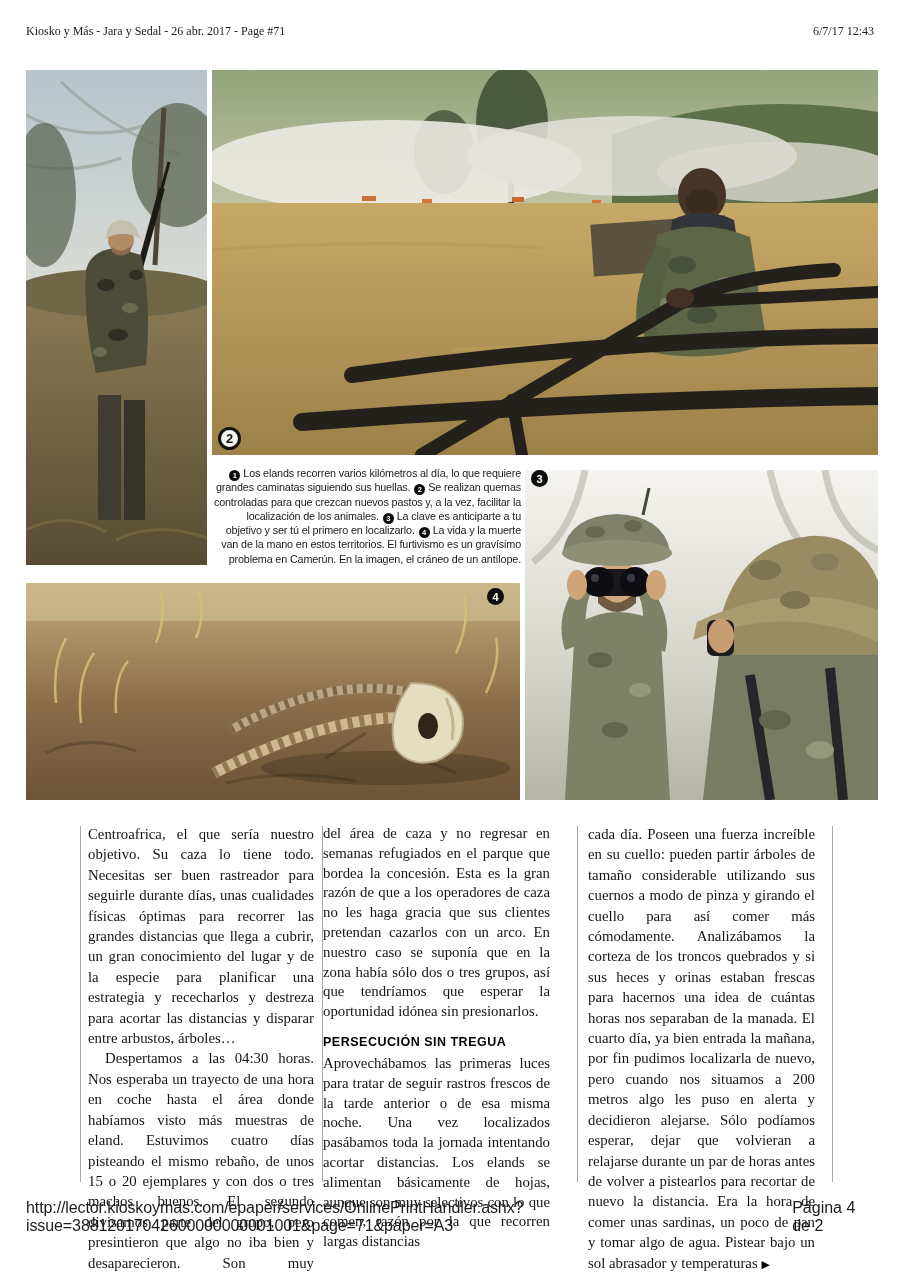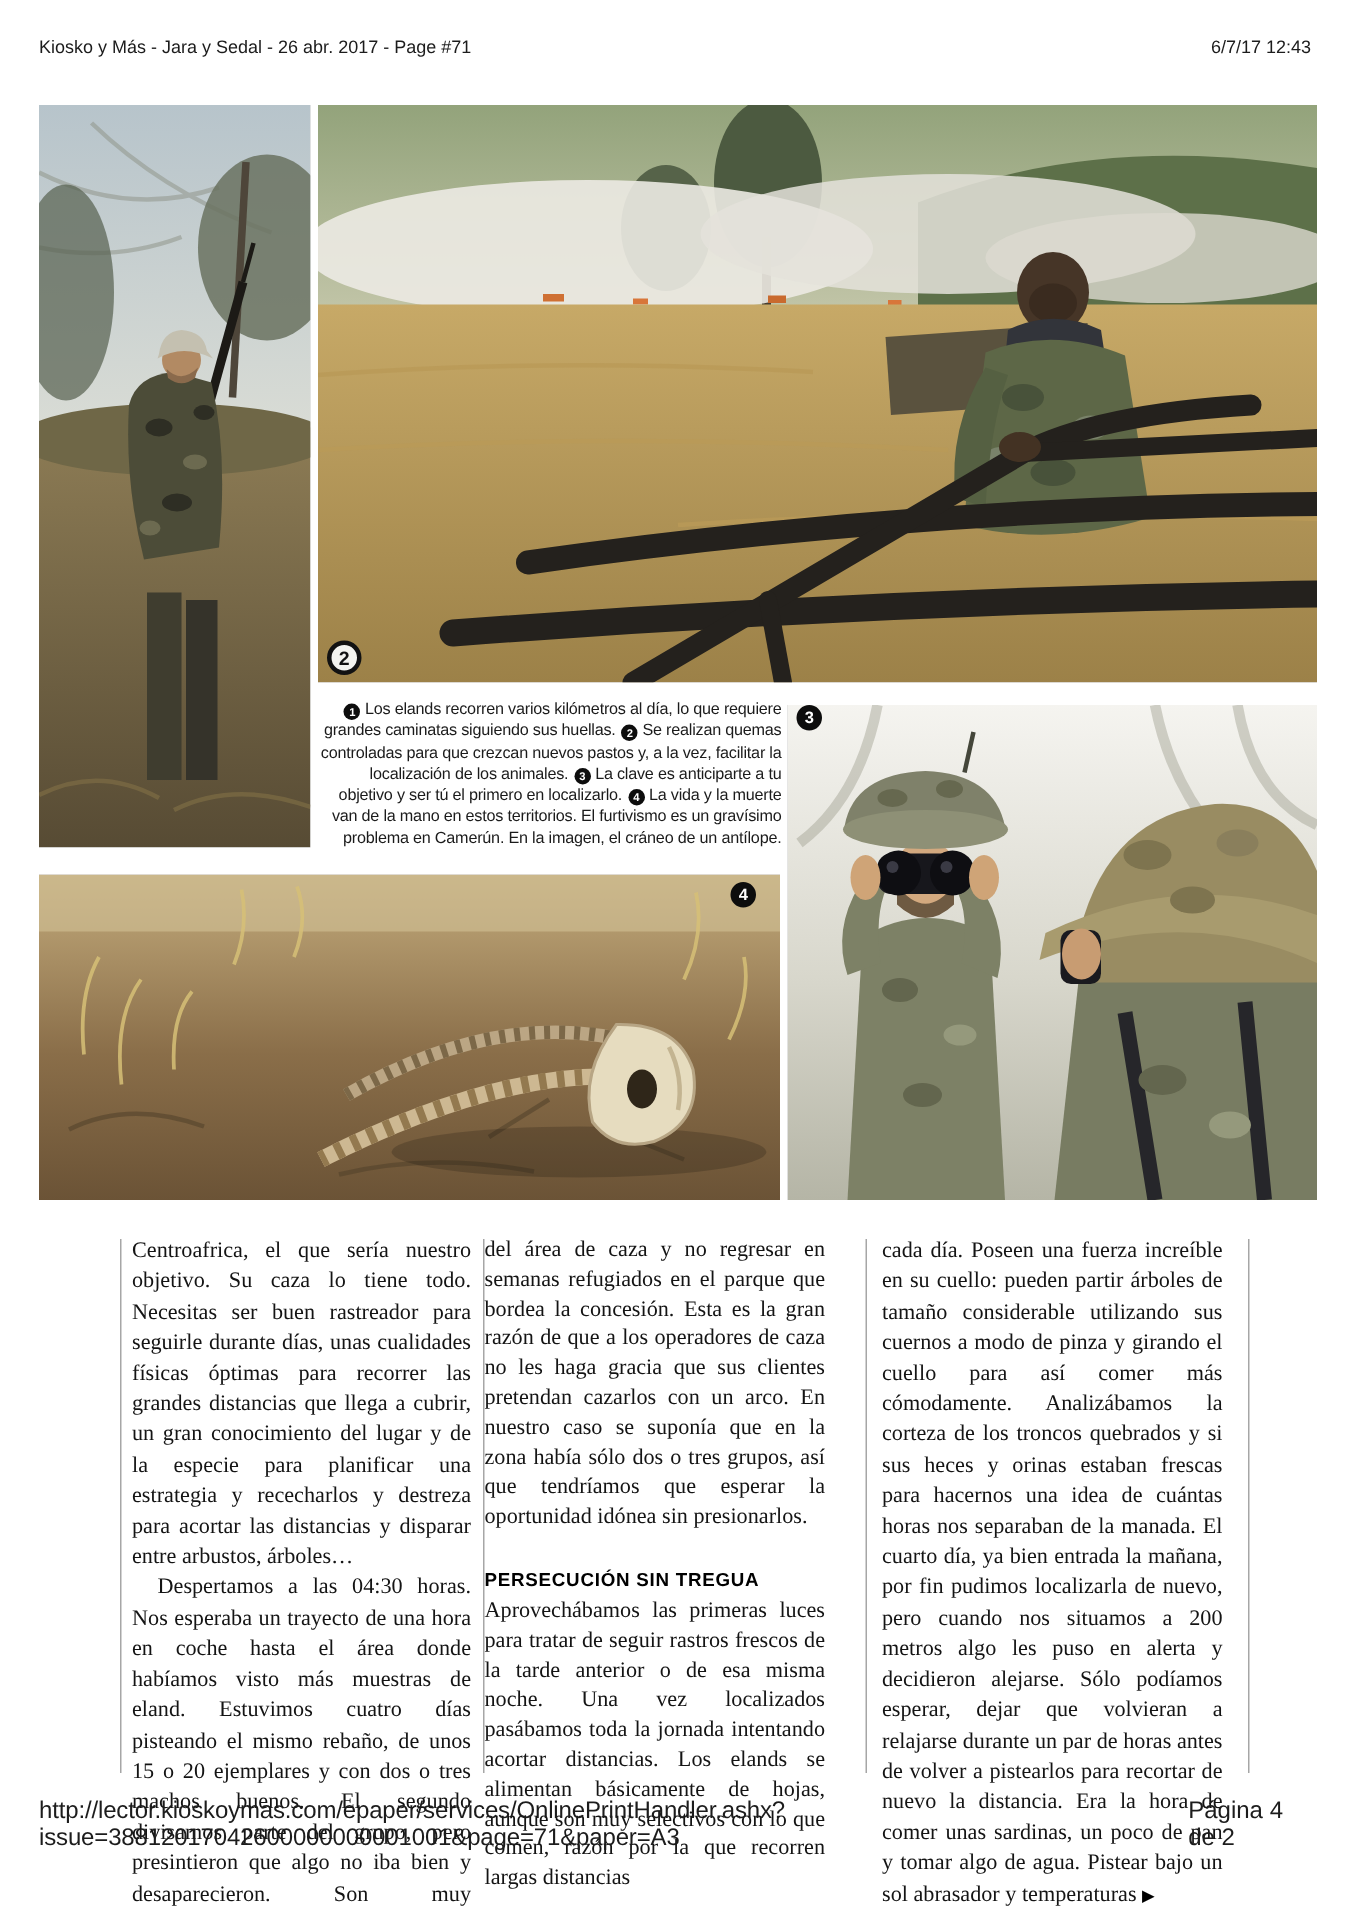--- a/index.html
+++ b/index.html
@@ -1,21 +1,21 @@
 <!DOCTYPE html>
 <html><head>
 <meta charset="utf-8">
 <style>
   html,body{margin:0;padding:0;background:#fff;}
   .page{position:relative;width:900px;height:1272px;background:#fff;overflow:hidden;
         font-family:"Liberation Sans",sans-serif;color:#1a1a1a;}
 
   
   .hdr{position:absolute;top:24px;left:26px;right:26px;display:flex;
-       justify-content:space-between;font-size:12px;color:#1c1c1c;}
+       justify-content:space-between;font-size:12px;color:#1c1c1c;font-family:Liberation Serif, serif;}
   .ftr{position:absolute;top:1199px;left:26px;right:26px;display:flex;
        justify-content:space-between;font-size:16px;color:#1c1c1c;}
   .ftr .url{letter-spacing:-0.1px;}
 
   
   .photo{position:absolute;overflow:hidden;background:#ccc;}
   .photo svg{display:block;width:100%;height:100%;}
   .photo-left{left:26px;top:70px;width:181px;height:495px;}
   .photo-main{left:212px;top:70px;width:666px;height:385px;}
   .photo-binos{left:525px;top:470px;width:353px;height:330px;}
@@ -40,21 +40,21 @@
       justify-content:center;margin:0 3px 0 1px;position:relative;top:1px;}
 
   
   .col{position:absolute;top:824px;font-family:"Liberation Serif",serif;
       font-size:14.8px;line-height:20.4px;color:#141414;text-align:justify;}
   .col1{left:88px;width:226px;}
   .col2{left:323px;width:227px;line-height:19.8px;}
   .col3{left:588px;width:227px;}
   .col p{margin:0;}
   .indent{text-indent:17px;}
-  .subhead{margin:24px 0 5px 0;font:bold 12.5px "Liberation Sans",sans-serif;
+  .subhead{margin:13px 0 5px 0;font:bold 12.5px "Liberation Sans",sans-serif;
       letter-spacing:0.5px;color:#000;}
   .arrow{font-family:"DejaVu Sans",sans-serif;font-size:11px;color:#000;}
 
   .vrule{position:absolute;top:826px;height:356px;width:1px;background:#a6a6a6;}
   .r1{left:80px;} .r2{left:322px;} .r3{left:577px;} .r4{left:832px;}
 </style>
 </head>
 <body>
 
 <div class="page">

